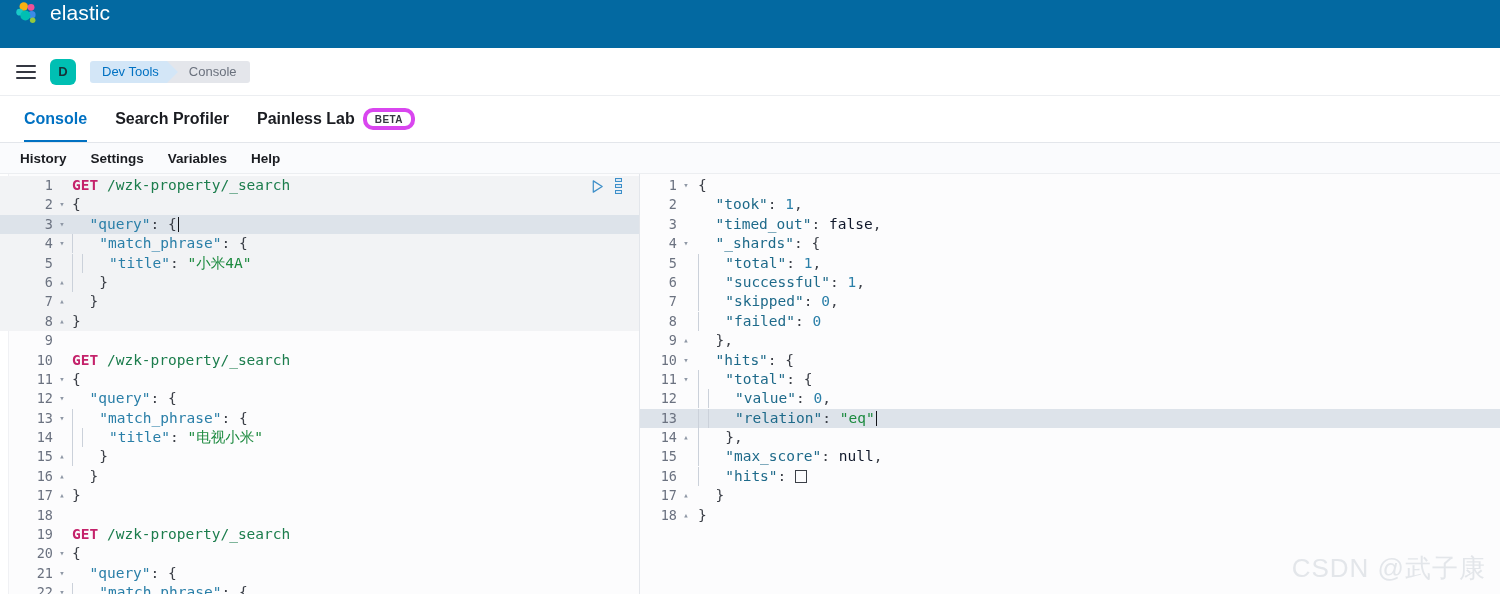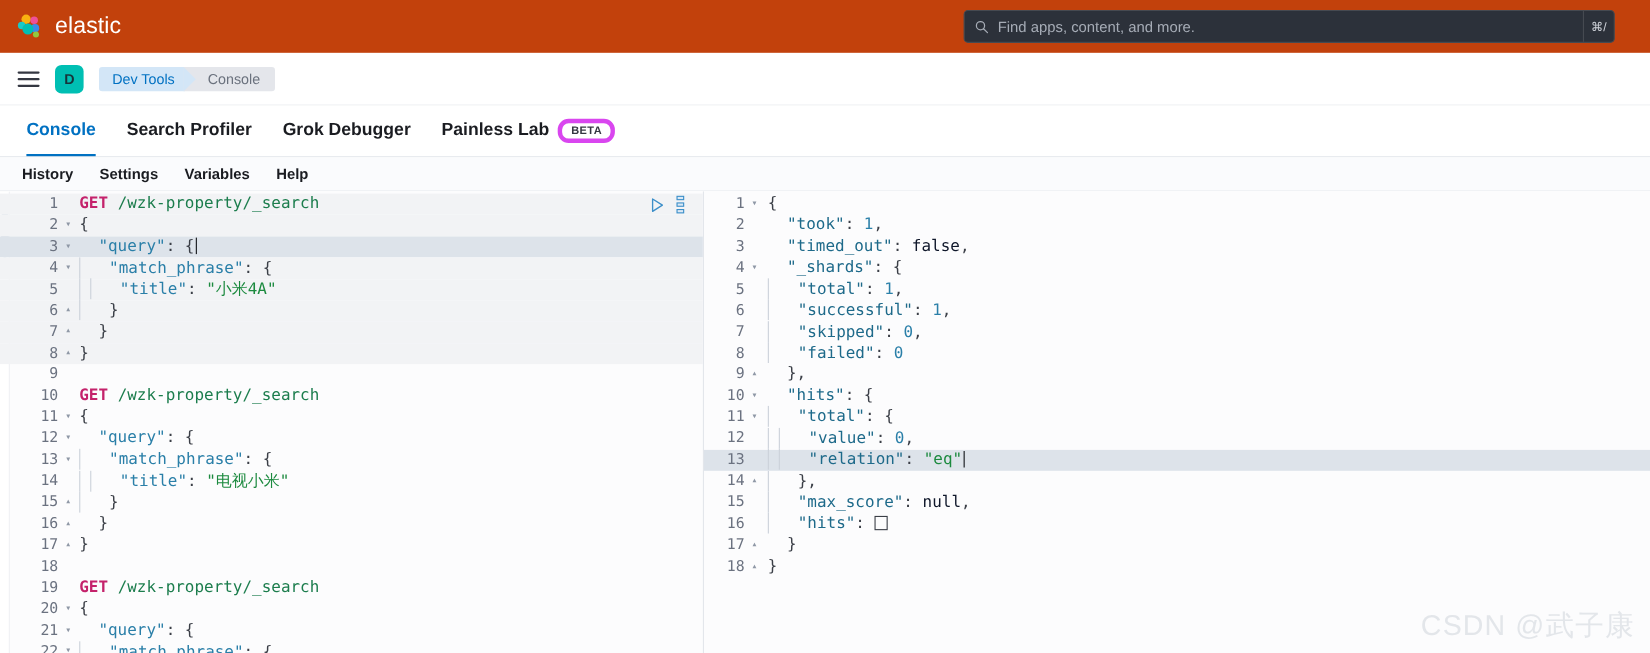--- a/index.html
+++ b/index.html
@@ -7,23 +7,23 @@
     width: 1500px; height: 594px;
     overflow: hidden;
     background: #ffffff;
     font-family: "Liberation Sans", sans-serif;
     -webkit-font-smoothing: antialiased;
   }
 
   
   .topbar {
     height: 48px;
-    background: #c2410c;
-    display: flex;
-    align-items: center;
+    background: #0369a1;
+    display: flex;
+    align-items: flex-start;
     padding: 0 12px 0 14px;
     position: relative;
   }
   .brand {
     display: flex; align-items: center; gap: 10px;
   }
   .elastic-logo { width: 26px; height: 26px; display: block; }
   .brand-name {
     color: #ffffff;
     font-size: 21px;
@@ -283,28 +283,20 @@
       <circle cx="12" cy="8" r="5.2" fill="#f9b110"></circle>
       <circle cx="21" cy="9" r="4.2" fill="#ee5098"></circle>
       <circle cx="7" cy="15" r="4.2" fill="#19c9c8"></circle>
       <circle cx="22" cy="18" r="4.6" fill="#3c8ae8"></circle>
       <circle cx="14" cy="19" r="6.2" fill="#00bfb3"></circle>
       <circle cx="23" cy="25" r="3.4" fill="#93c83e"></circle>
     </svg>
     <span class="brand-name">elastic</span>
   </div>
 
-  <div class="global-search">
-    <svg class="gs-icon" viewBox="0 0 16 16">
-      <circle cx="6.6" cy="6.6" r="4.6" fill="none" stroke="#a6acb6" stroke-width="1.4"></circle>
-      <line x1="10" y1="10" x2="14.4" y2="14.4" stroke="#a6acb6" stroke-width="1.4" stroke-linecap="round"></line>
-    </svg>
-    <span class="gs-text">Find apps, content, and more.</span>
-    <span class="gs-kbd">⌘/</span>
-  </div>
 </div>
 
 <div class="crumbrow">
   <div class="hamburger">
     <span></span>
     <span></span>
     <span></span>
   </div>
   <div class="avatar">D</div>
   <div class="breadcrumb">
@@ -312,23 +304,20 @@
     <div class="crumb last">Console</div>
   </div>
 </div>
 
 <div class="tabrow">
   <div class="tab active">
     <span>Console</span>
   </div>
   <div class="tab">
     <span>Search Profiler</span>
-  </div>
-  <div class="tab">
-    <span>Grok Debugger</span>
   </div>
   <div class="tab">
     <span>Painless Lab</span>
     <span class="beta-badge">BETA</span>
   </div>
 </div>
 
 <div class="submenu">
   <div class="submenu-item">History</div>
   <div class="submenu-item">Settings</div>

